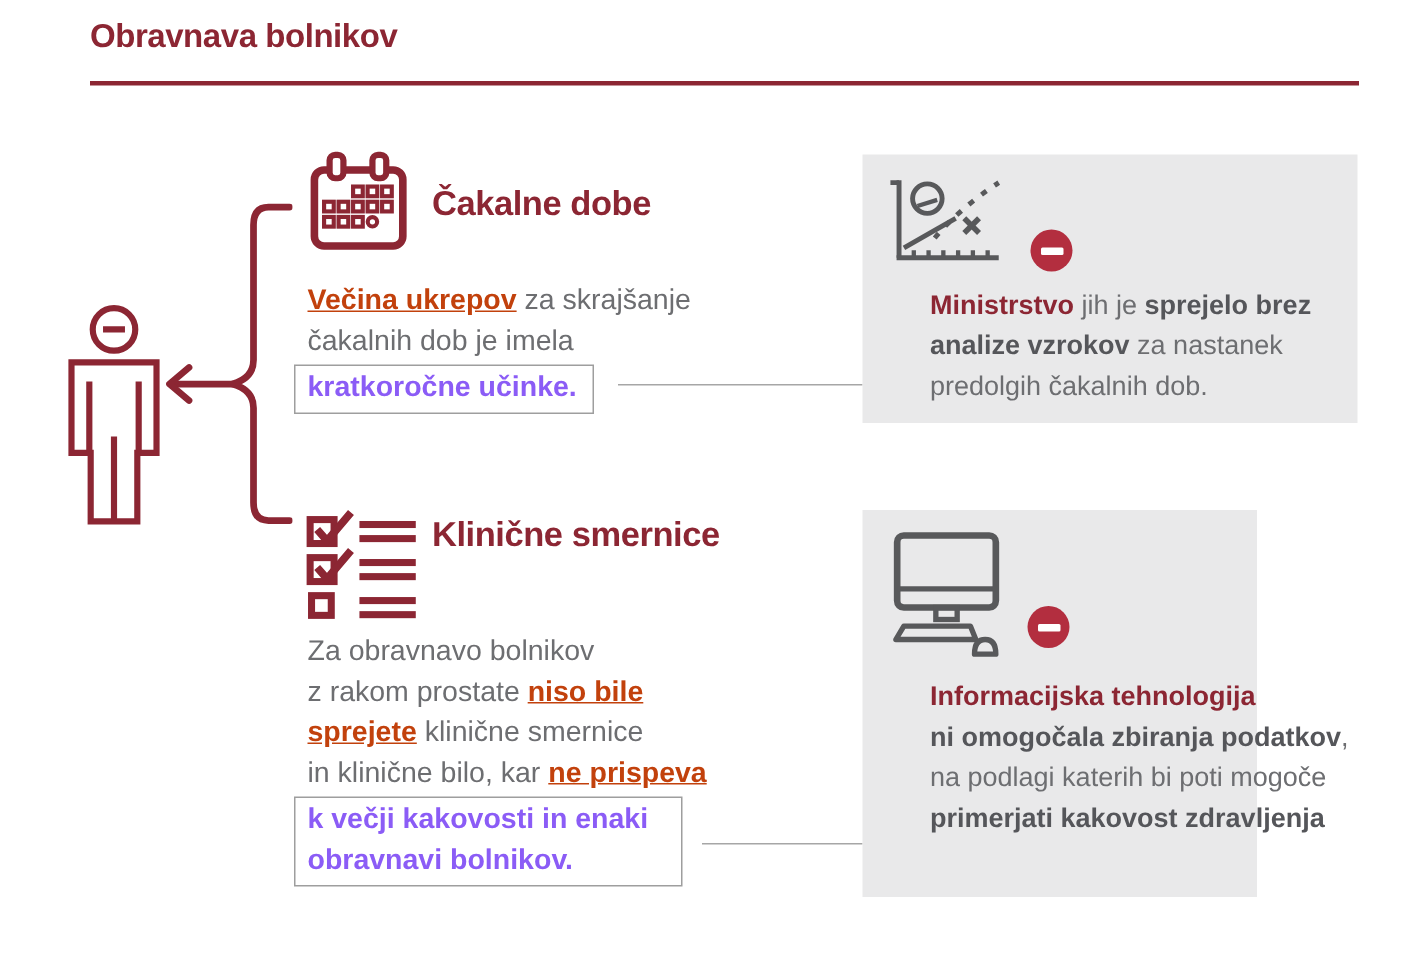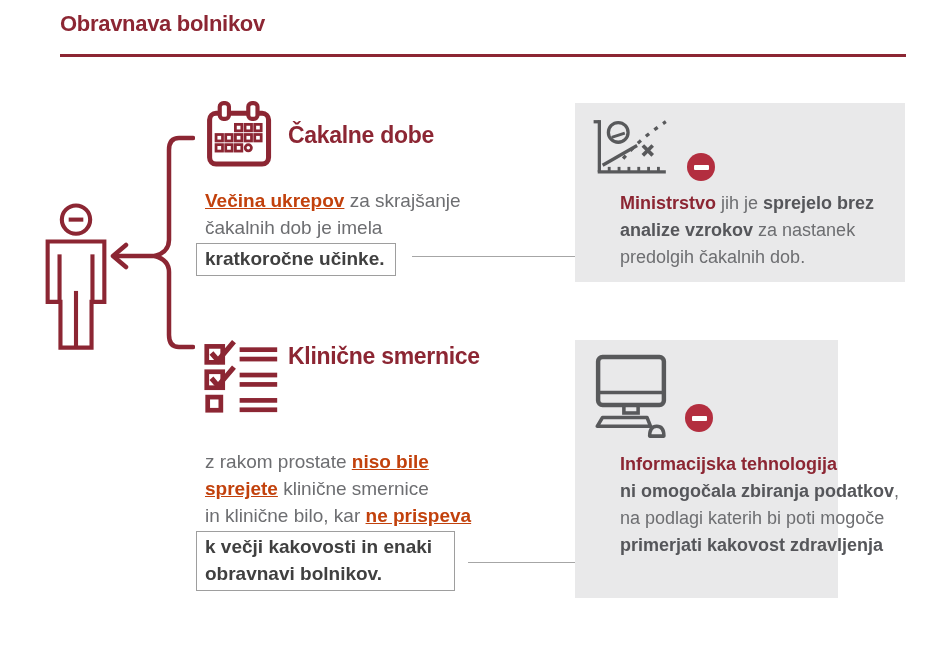--- a/index.html
+++ b/index.html
@@ -29,21 +29,21 @@
   .t-dark   { color:#55565A; font-weight:bold; }
   .t-maroon { color:#8C2633; font-weight:bold; }
 
   .textbox {
     display:inline-block;
     border:1px solid #9E9E9E;
     background:#ffffff;
     padding:1px 10px 3px 8px;
     margin-left:-9px;
     margin-top:2px;
-    color:#404040; font-weight:bold;
+    color:#8b5cf6; font-weight:bold;
   }
   .textbox--wide { padding-right:22px; }
 
   
   .gray-panel { background:#E9E9EA; }
   .panel-1 { left:575px; top:103px; width:330px; height:179px; }
   .panel-2 { left:575px; top:340px; width:263px; height:258px; }
   .connector { height:1px; background:#A6A6A6; }
   .connector-1 { left:412px; top:256px; width:163px; }
   .connector-2 { left:468px; top:562px; width:107px; }
@@ -177,21 +177,21 @@
     <rect x="39" y="65" width="40" height="5" fill="#8C2633" stroke="none"></rect>
     <rect x="39" y="75" width="40" height="5" fill="#8C2633" stroke="none"></rect>
   </g>
 </svg>
 
 <h2 class="abs sec-heading sec2-heading">
   <span>Klinične smernice</span><br>
 </h2>
 
 <p class="abs para sec2-para">
-  <br>
+  <span class="t-gray">Za obravnavo bolnikov</span><br>
   <span class="t-gray">z rakom prostate </span><span class="t-accent">niso bile</span><br>
   <span class="t-accent">sprejete</span><span class="t-gray"> klinične smernice</span><br>
   <span class="t-gray">in klinične bilo, kar </span><span class="t-accent">ne prispeva</span><br>
   <span class="textbox textbox--wide">
     <span>k večji kakovosti in enaki</span><br>
     <span>obravnavi bolnikov.</span>
   </span>
 </p>
 
 <div class="abs connector connector-2"></div>

